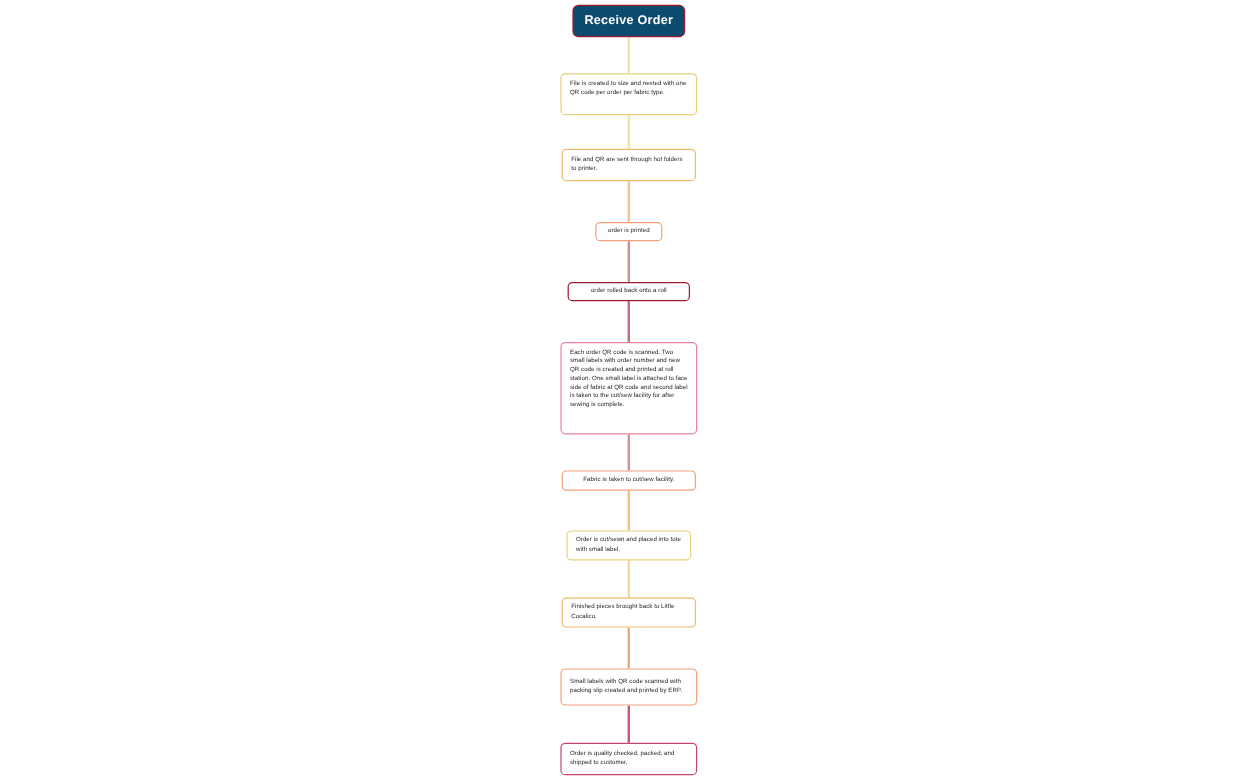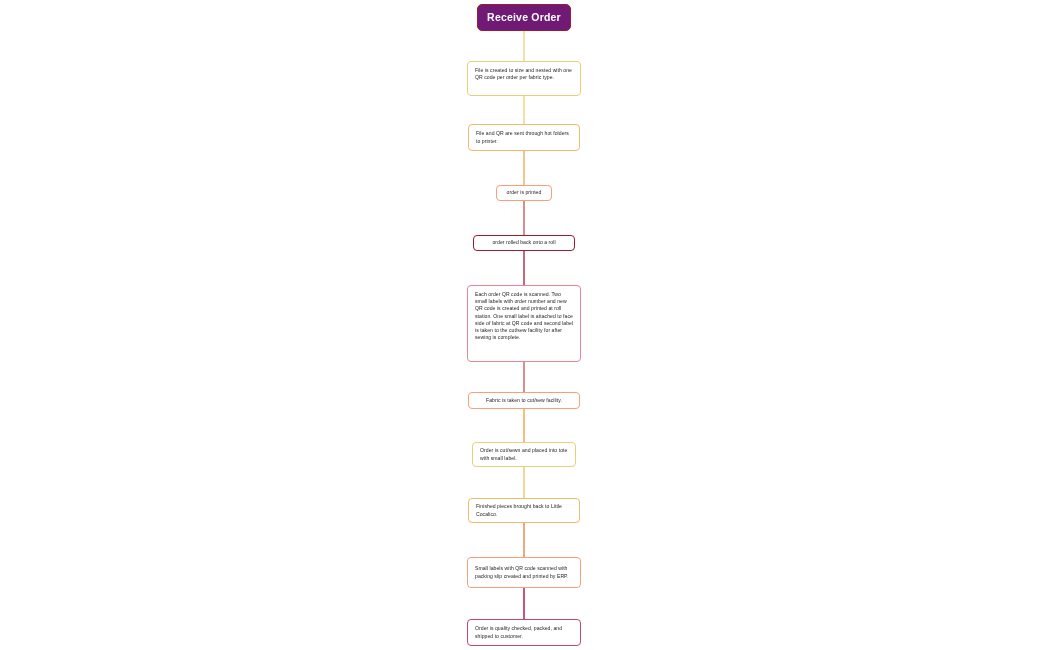--- a/index.html
+++ b/index.html
@@ -72,21 +72,21 @@
     <div class="connector" style="left: 524px; top: 31px; height: 30px; background: rgb(242, 226, 168);"></div>
     <div class="connector" style="left: 524px; top: 96px; height: 28px; background: rgb(245, 223, 163);"></div>
     <div class="connector" style="left: 524px; top: 151px; height: 34px; background: rgb(243, 196, 139);"></div>
     <div class="connector" style="left: 524px; top: 201px; height: 34px; background: rgb(217, 142, 142);"></div>
     <div class="connector" style="left: 524px; top: 251px; height: 34px; background: rgb(194, 107, 126);"></div>
     <div class="connector" style="left: 524px; top: 362px; height: 30px; background: rgb(217, 142, 150);"></div>
     <div class="connector" style="left: 524px; top: 409px; height: 33px; background: rgb(240, 194, 126);"></div>
     <div class="connector" style="left: 524px; top: 467px; height: 31px; background: rgb(243, 215, 154);"></div>
     <div class="connector" style="left: 524px; top: 523px; height: 34px; background: rgb(240, 168, 126);"></div>
     <div class="connector" style="left: 524px; top: 588px; height: 31px; background: rgb(199, 87, 122);"></div>
-    <div class="node start-node" style="left: 524px; top: 4px; width: 94px; height: 27px; background: #701a75; border-color: rgb(155, 27, 48);">
+    <div class="node start-node" style="left: 524px; top: 4px; width: 94px; height: 27px; background: #0c4a6e; border-color: rgb(155, 27, 48);">
       <span class="node-text">Receive Order</span>
     </div>
     <div class="node align-left" style="left: 524px; top: 61px; width: 114px; height: 35px; border-color: rgb(232, 208, 122); padding-left: 7px; padding-right: 6px; align-items: flex-start; padding-top: 5px;">
       <span class="node-text">File is created to size and nested with one QR code per order per fabric type.</span>
     </div>
     <div class="node align-left" style="left: 524px; top: 124px; width: 112px; height: 27px; border-color: rgb(240, 185, 107); padding-left: 7px; padding-right: 6px;">
       <span class="node-text">File and QR are sent through hot folders to printer.</span>
     </div>
     <div class="node align-center" style="left: 524px; top: 185px; width: 56px; height: 16px; border-color: rgb(244, 160, 122); padding-left: 4px; padding-right: 4px;">
       <span class="node-text">order is printed</span>

